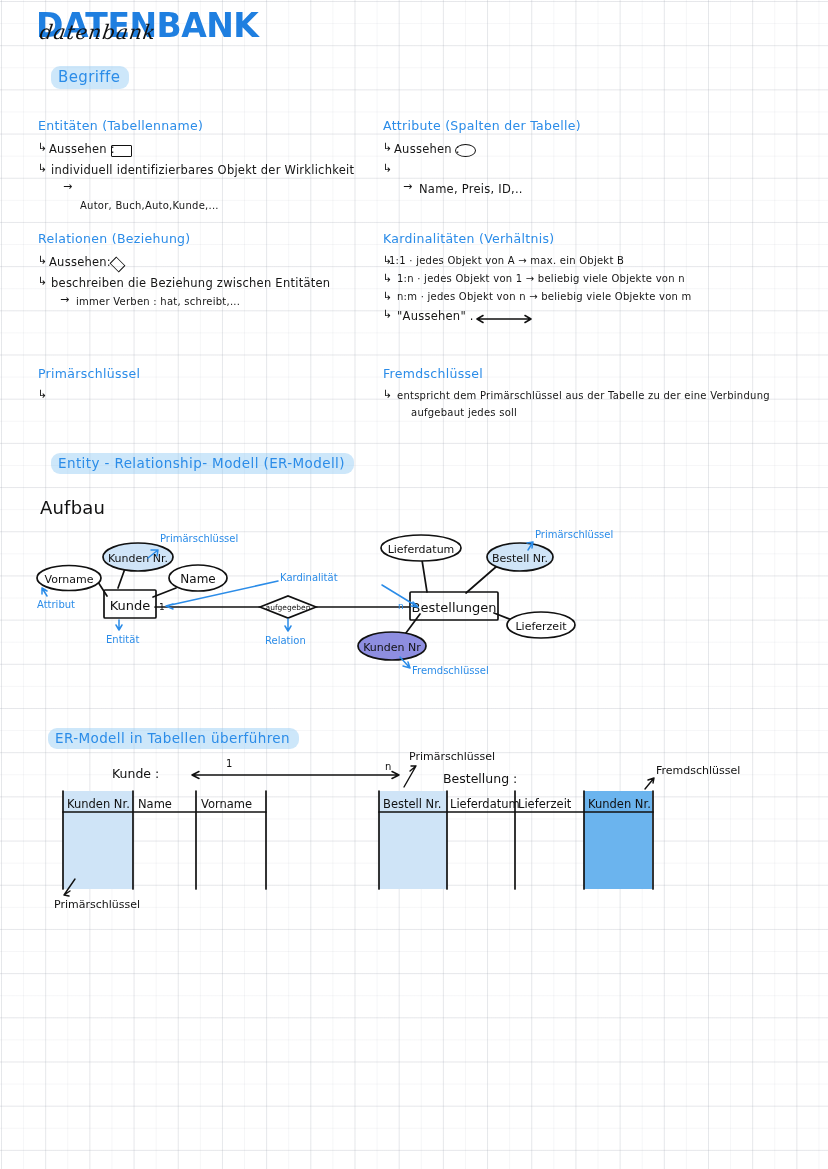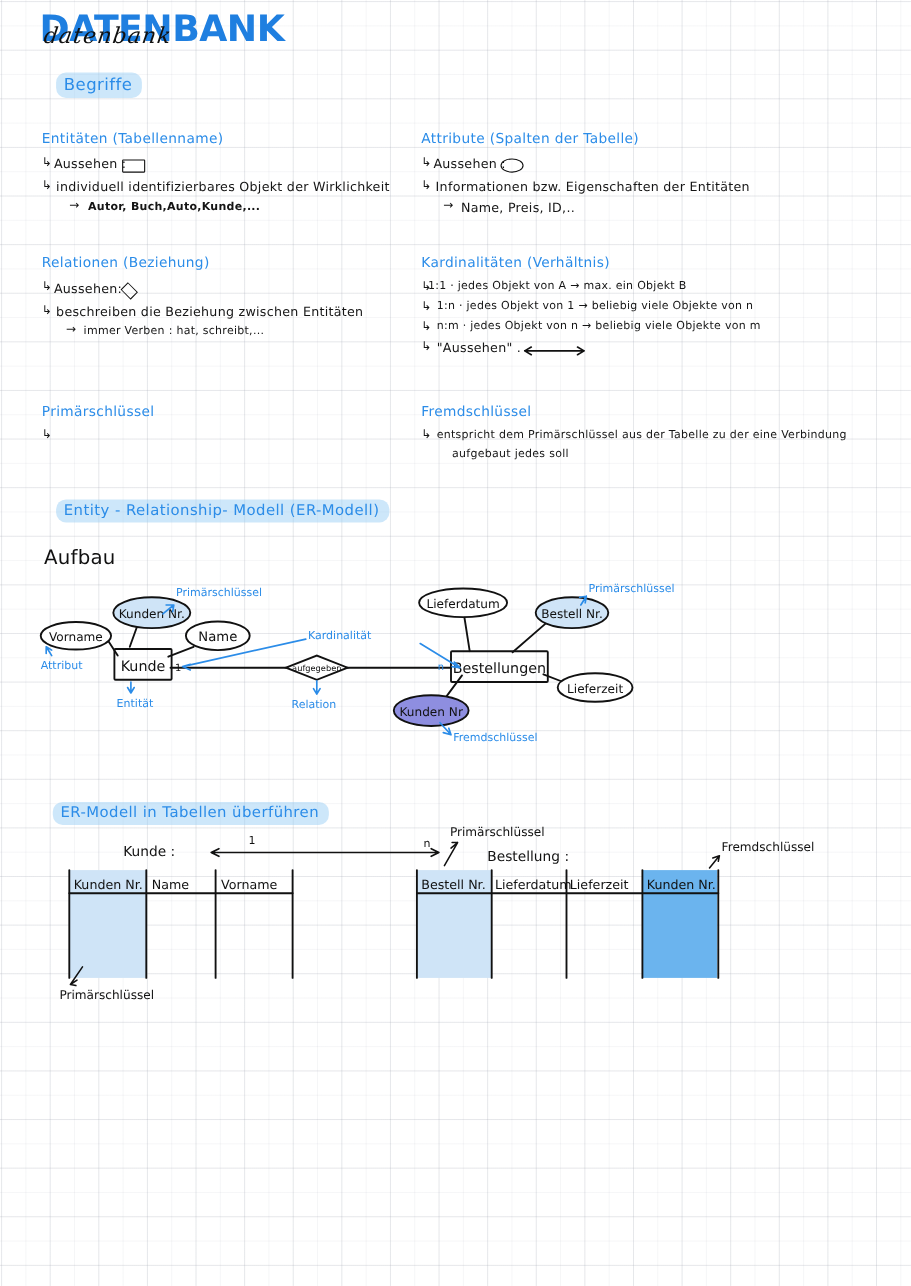--- a/index.html
+++ b/index.html
@@ -151,34 +151,33 @@
       <span class="bullet" style="left:0; top:1px;">↳</span>
       <span class="body-txt" style="position:absolute; left:11px; top:2px;">Aussehen :</span>
       <span class="shape-rect" style="position:absolute; left:73px; top:5px;"></span>
     </div>
     <div style="position:relative; height:17px; margin-top:3px;">
       <span class="bullet" style="left:0; top:1px;">↳</span>
       <span class="body-txt" style="position:absolute; left:13px; top:2px;">individuell  identifizierbares  Objekt  der   Wirklichkeit</span>
     </div>
     <div style="position:relative; height:16px; margin-top:2px;">
       <span class="bullet" style="left:25px; top:0;">→</span>
-      <span class="body-txt small" style="position:absolute; left:42px; top:3px;font-weight:bold;">Autor, Buch,Auto,Kunde,...</span>
+      <span class="body-txt small" style="position:absolute; left:42px; top:20px;">Autor, Buch,Auto,Kunde,...</span>
     </div>
   </div>
 
   <div class="abs" style="left:383px; top:118px; width:420px;">
     <div class="hdr-blue">Attribute (Spalten der Tabelle)</div>
     <div style="position:relative; height:18px; margin-top:7px;">
       <span class="bullet" style="left:0; top:1px;">↳</span>
       <span class="body-txt" style="position:absolute; left:11px; top:2px;">Aussehen :</span>
       <span class="shape-ellipse" style="position:absolute; left:72px; top:4px;"></span>
     </div>
     <div style="position:relative; height:17px; margin-top:3px;">
       <span class="bullet" style="left:0; top:1px;">↳</span>
-      <span class="body-txt" style="position:absolute; left:13px; top:2px;">Informationen  bzw. Eigenschaften  der  Entitäten</span>
     </div>
     <div style="position:relative; height:16px; margin-top:2px;">
       <span class="bullet" style="left:20px; top:0;">→</span>
       <span class="body-txt" style="position:absolute; left:36px; top:2px;">Name, Preis, ID,..</span>
     </div>
   </div>
 
   <div class="abs" style="left:38px; top:231px; width:340px;">
     <div class="hdr-blue">Relationen  (Beziehung)</div>
     <div style="position:relative; height:18px; margin-top:7px;">

